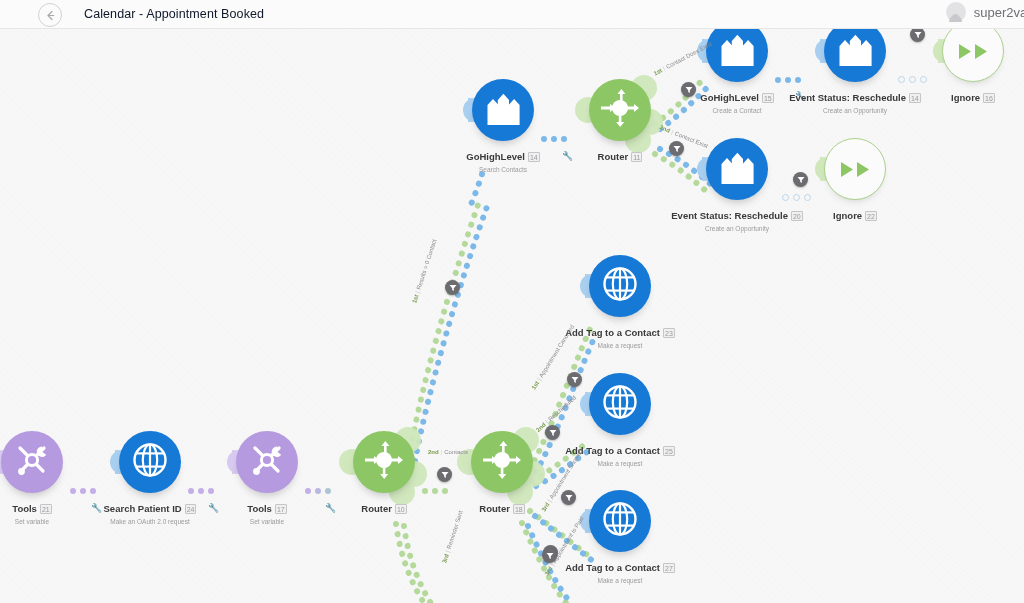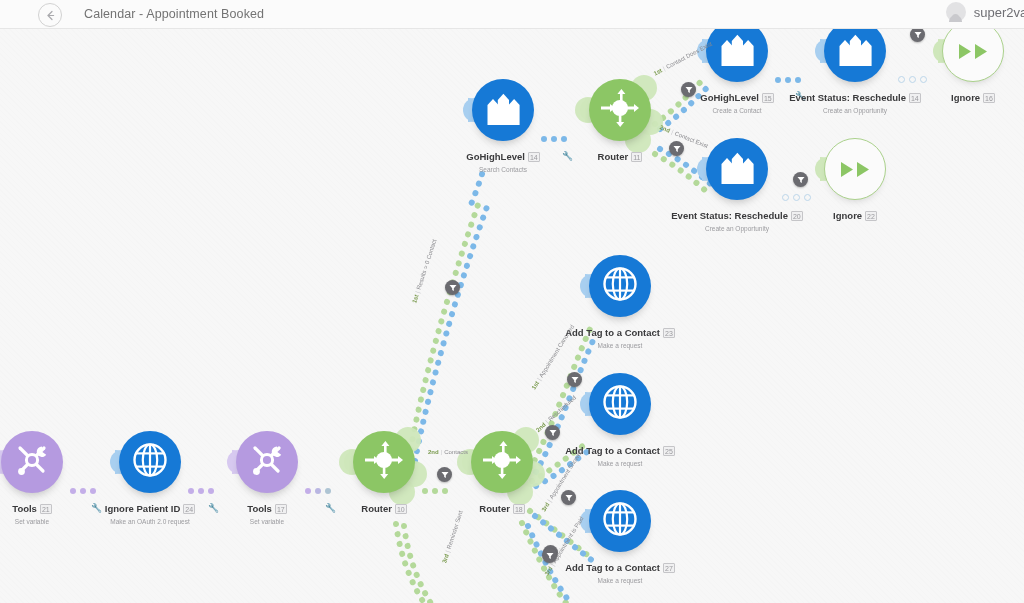--- a/index.html
+++ b/index.html
@@ -21,21 +21,21 @@
   #back-btn {
     position: absolute; left: 38px; top: 3px;
     width: 24px; height: 24px; border-radius: 50%;
     border: 1px solid #d2d2d2; background: #fbfbfb;
     display: flex; align-items: center; justify-content: center;
     cursor: pointer;
   }
   #back-btn svg { display: block; }
   #scenario-title {
     position: absolute; left: 84px; top: 7px;
-    font-size: 12.5px; color: #737373; letter-spacing: .1px;
+    font-size: 12.5px; color: #0f172a; letter-spacing: .1px;
   }
   #user-area {
     position: absolute; right: 0px; top: 2px;
     display: flex; align-items: center; gap: 8px;
     padding-right: 0;
   }
   #avatar {
     width: 20px; height: 20px; border-radius: 50%;
     background: #e2e2e4; display:flex; align-items:flex-end; justify-content:center;
     overflow:hidden; flex: none;
@@ -261,21 +261,21 @@
     <div class="bubble blue">
       <span><svg width="38" height="38" viewBox="0 0 38 38">
       <circle cx="19" cy="19" r="15.5" fill="none" stroke="#fff" stroke-width="2.4"></circle>
       <ellipse cx="19" cy="19" rx="7.2" ry="15.5" fill="none" stroke="#fff" stroke-width="2.2"></ellipse>
       <line x1="19" y1="3.5" x2="19" y2="34.5" stroke="#fff" stroke-width="2.2"></line>
       <line x1="4.4" y1="12.4" x2="33.6" y2="12.4" stroke="#fff" stroke-width="2.2"></line>
       <line x1="4.4" y1="25.6" x2="33.6" y2="25.6" stroke="#fff" stroke-width="2.2"></line>
     </svg></span>
     </div>
     <div class="labels">
-      <span class="mname">Ignore Patient ID</span><span class="mbadge">24</span>
+      <span class="mname">Search Patient ID</span><span class="mbadge">24</span>
       <div class="mdesc">Make an OAuth 2.0 request</div>
     </div>
       </div>
       <div class="module" style="left: 236px; top: 402px;">
 
     <div class="ear l purple"></div>
     <div class="ear r purple"></div>
     <div class="bubble purple">
       <span><svg width="38" height="38" viewBox="0 0 38 38">
       <g stroke="#fff" stroke-width="3.2" stroke-linecap="round">

